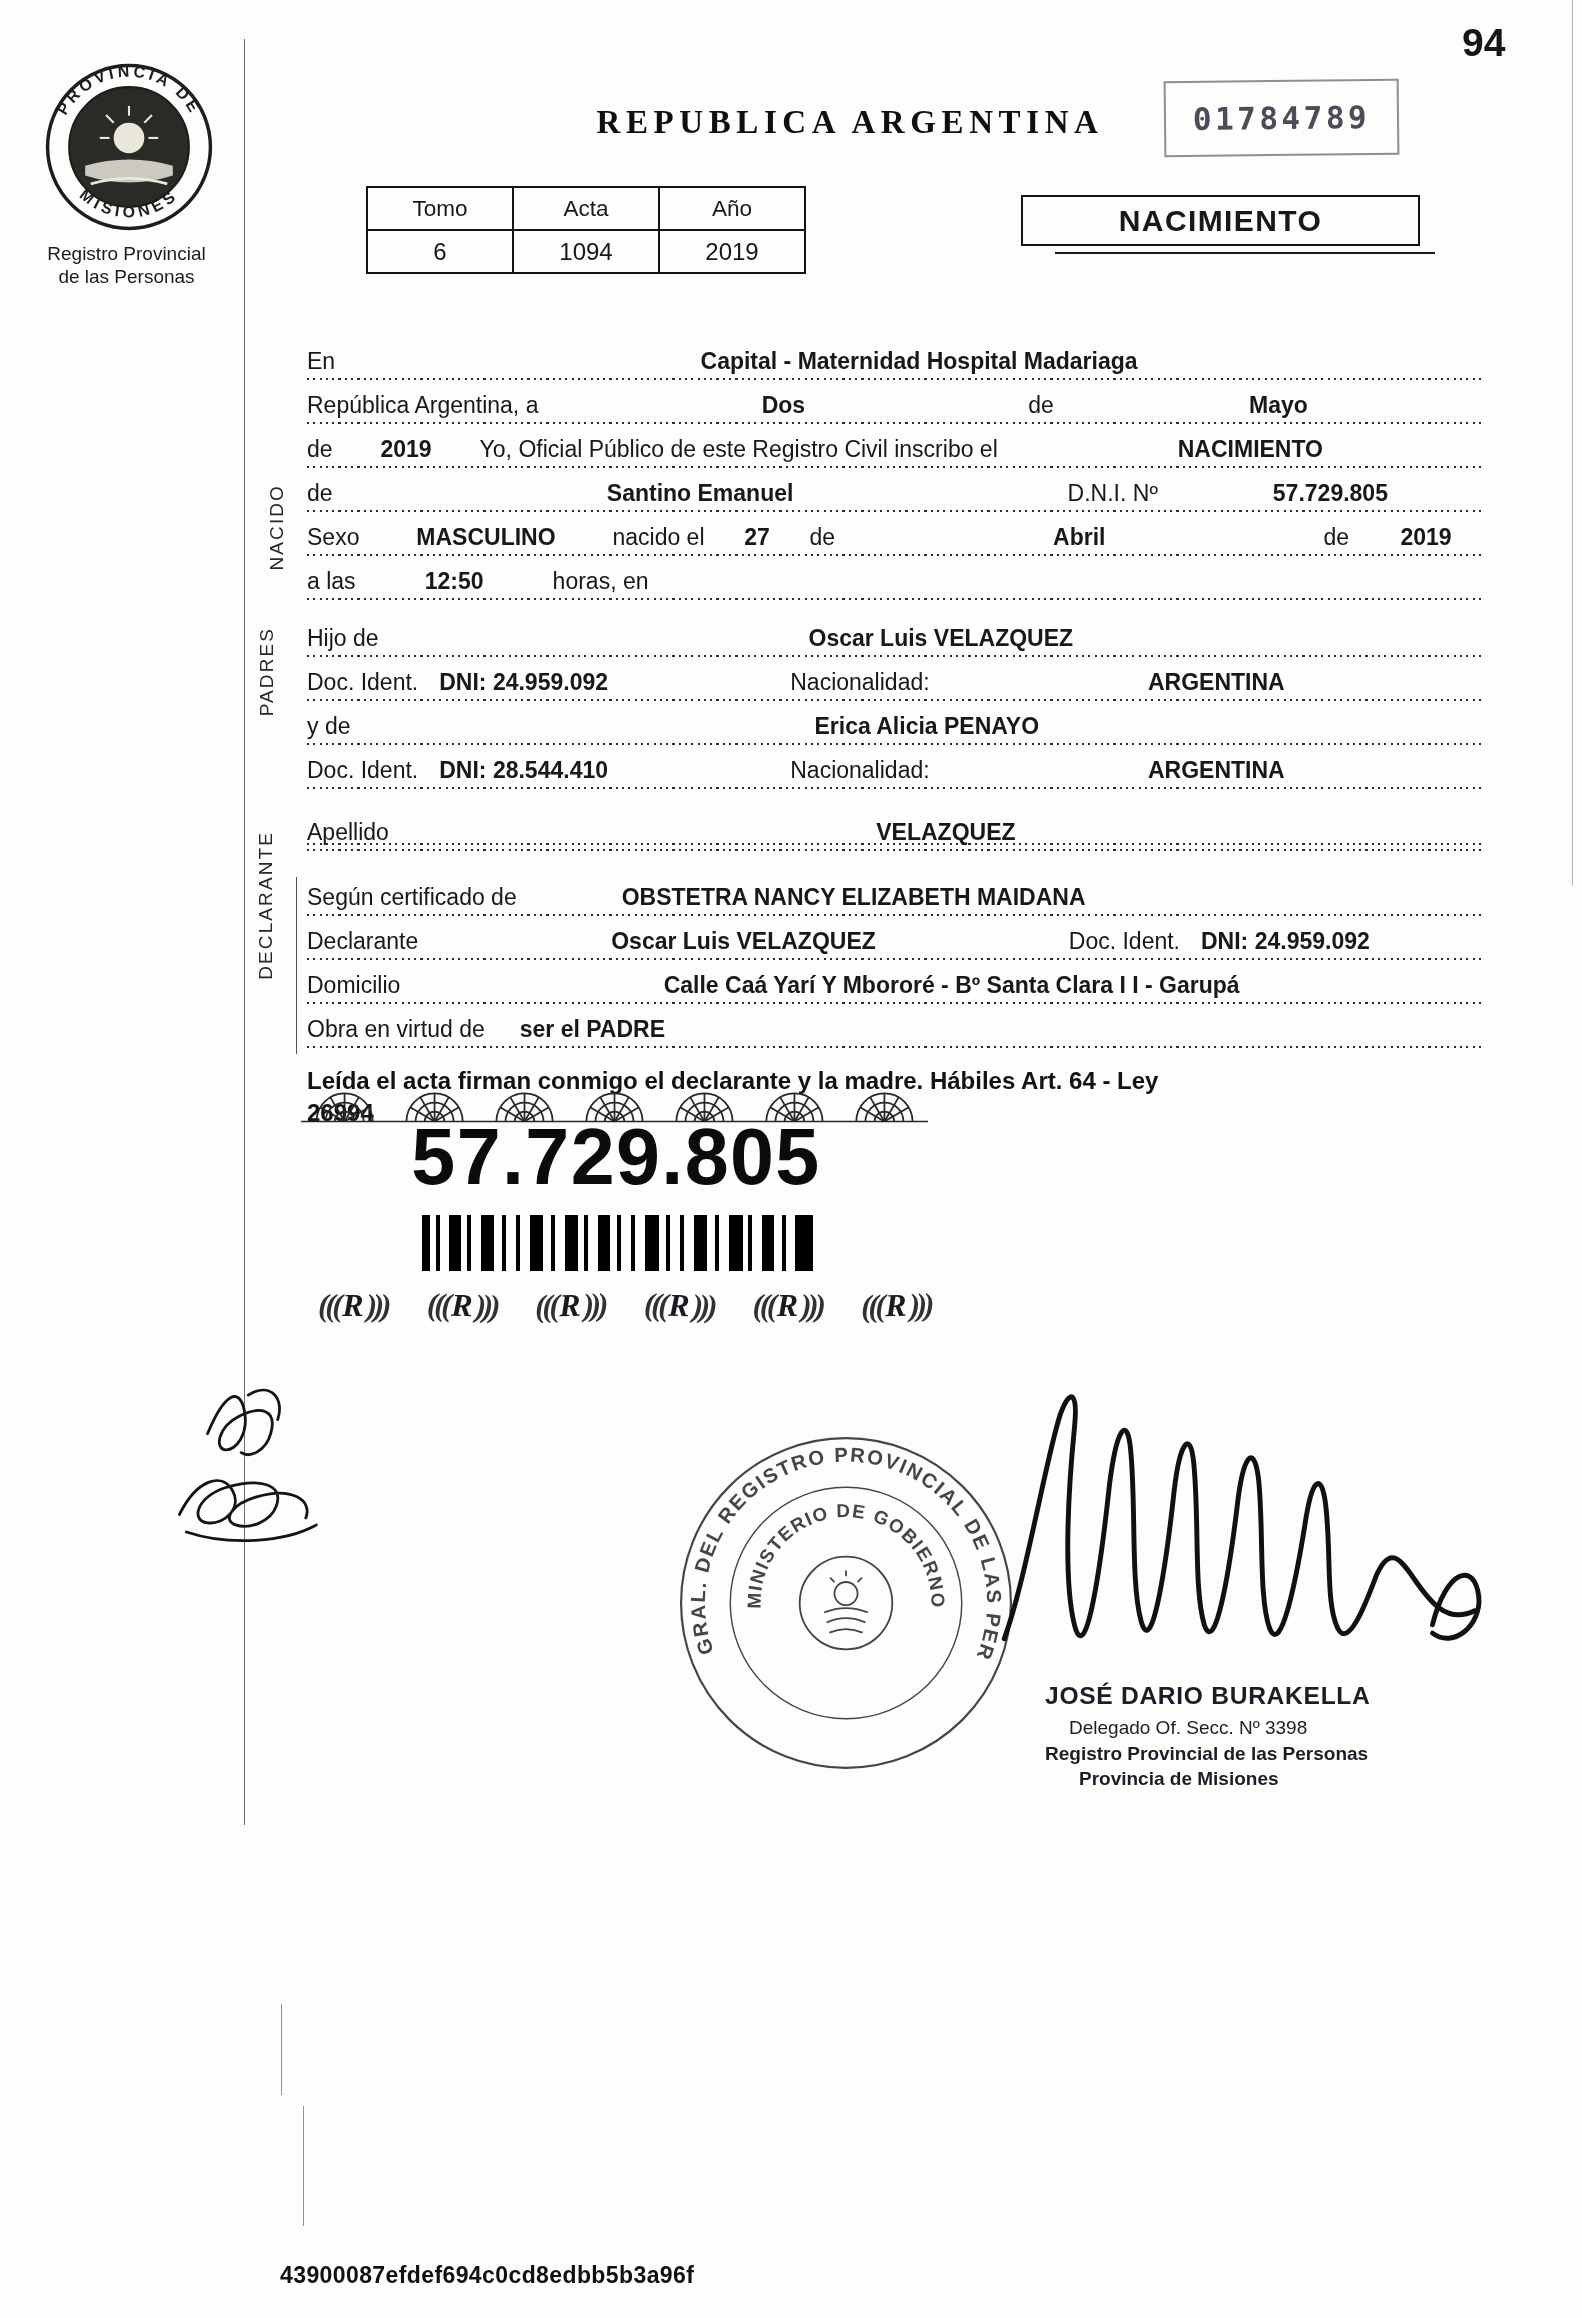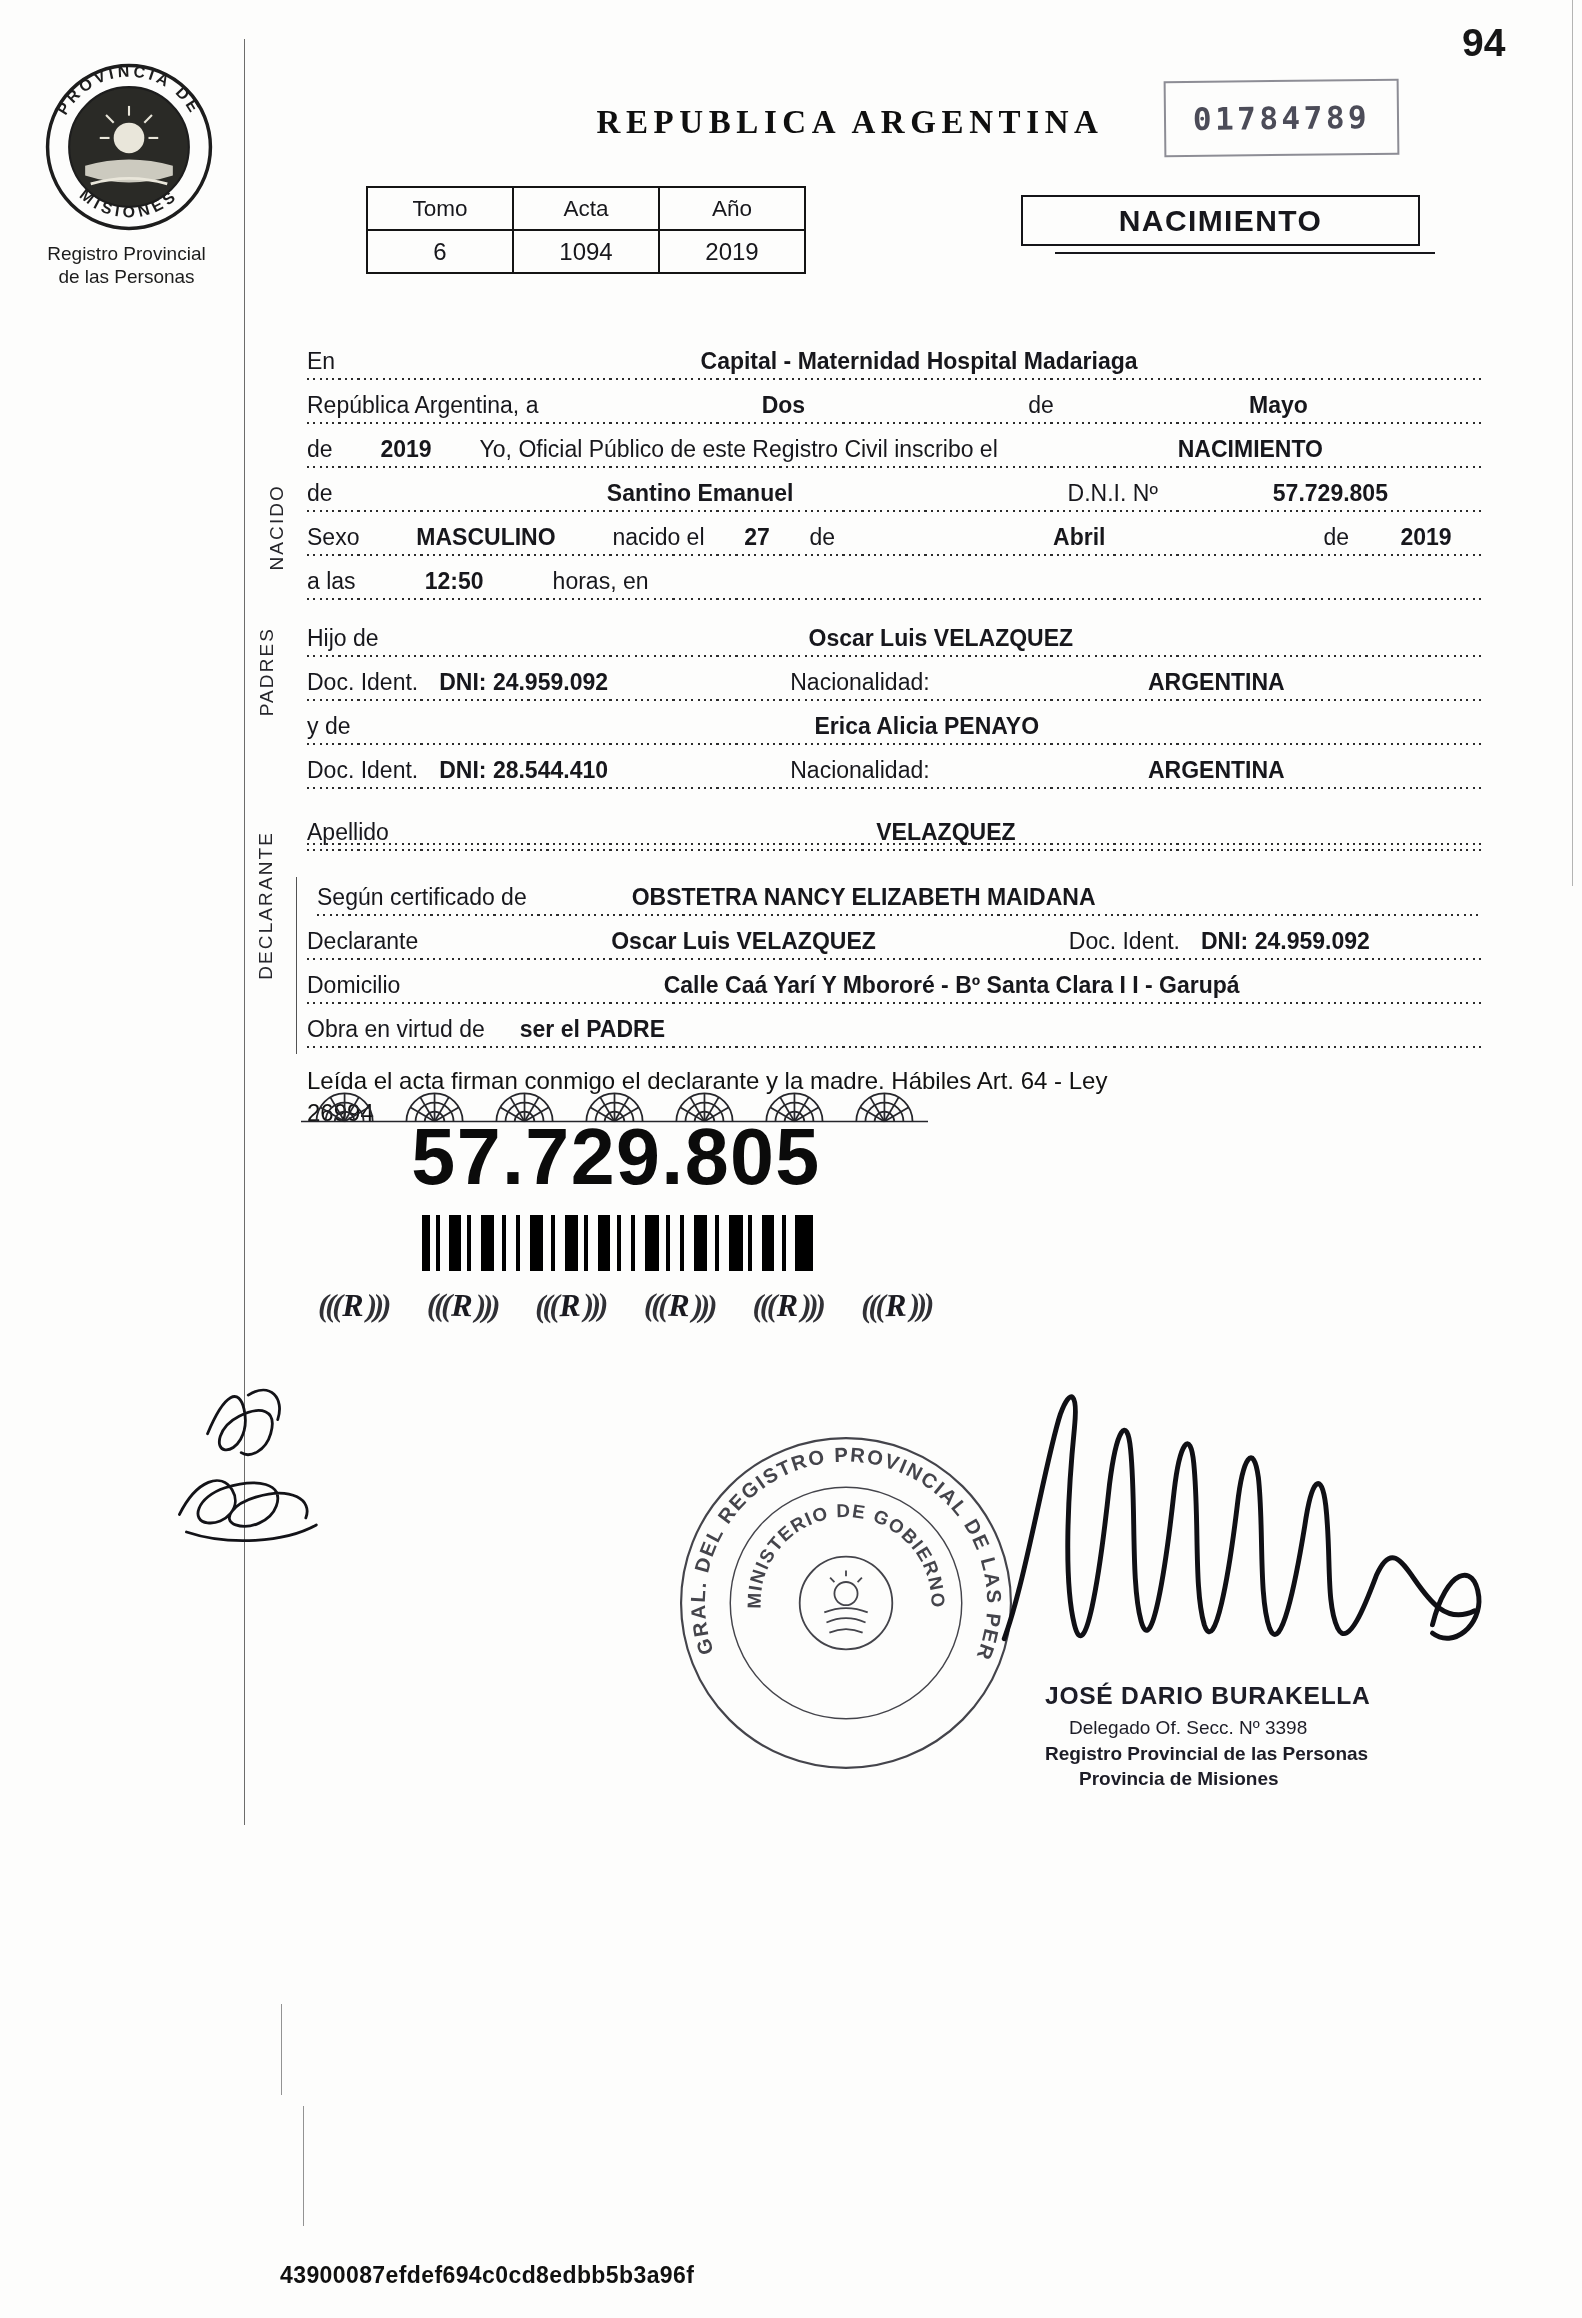--- a/index.html
+++ b/index.html
@@ -52,22 +52,22 @@
   .fline { display:flex; align-items:flex-end; column-gap:8.4px; height:44px; padding-bottom:4.9px;
            background-image:repeating-linear-gradient(90deg,#2b2b2b 0 2.1px,transparent 2.1px 6.3px);
            background-repeat:no-repeat; background-size:100% 2.1px; background-position:0 100%;gap:21px; }
   .double-dots { background-image:
            repeating-linear-gradient(90deg,#2b2b2b 0 2.1px,transparent 2.1px 6.3px),
            repeating-linear-gradient(90deg,#2b2b2b 0 2.1px,transparent 2.1px 6.3px);
            background-size:100% 2.1px,100% 2.1px;
            background-position:0 100%, 0 calc(100% - 6.3px); }
   .lbl { white-space:nowrap; }
   .val { font-weight:700; text-align:center; white-space:nowrap; }
-  .mt18 { margin-top:12.7px; } .mt26 { margin-top:18.3px; } .mt30 { margin-top:21px;margin-left:10px; }
-  .closing { margin-top:17px; font-weight:400; font-size:24px; line-height:1.35; color:#121212; }
+  .mt18 { margin-top:12.7px; } .mt26 { margin-top:18.3px; } .mt30 { margin-top:21px; }
+  .closing { margin-top:17px; font-weight:700; font-size:24px; line-height:1.35; color:#121212; }
 
   
   .scallops-svg { position:absolute; left:301px; top:1085px; }
   .big-dni { position:absolute; left:391px; top:1111px; width:450px; text-align:center;
              font-weight:700; font-size:79px; letter-spacing:1.4px; color:#0b0b0b; }
   .barcode { position:absolute; left:422px; top:1215px; width:391px; height:56px;
     background-image: linear-gradient(90deg,
       #000 0 2%, transparent 2% 3.5%, #000 3.5% 4.5%, transparent 4.5% 7%,
       #000 7% 10%, transparent 10% 11.5%, #000 11.5% 12.5%, transparent 12.5% 15%,
       #000 15% 18.5%, transparent 18.5% 20.5%, #000 20.5% 21.5%, transparent 21.5% 24%,

